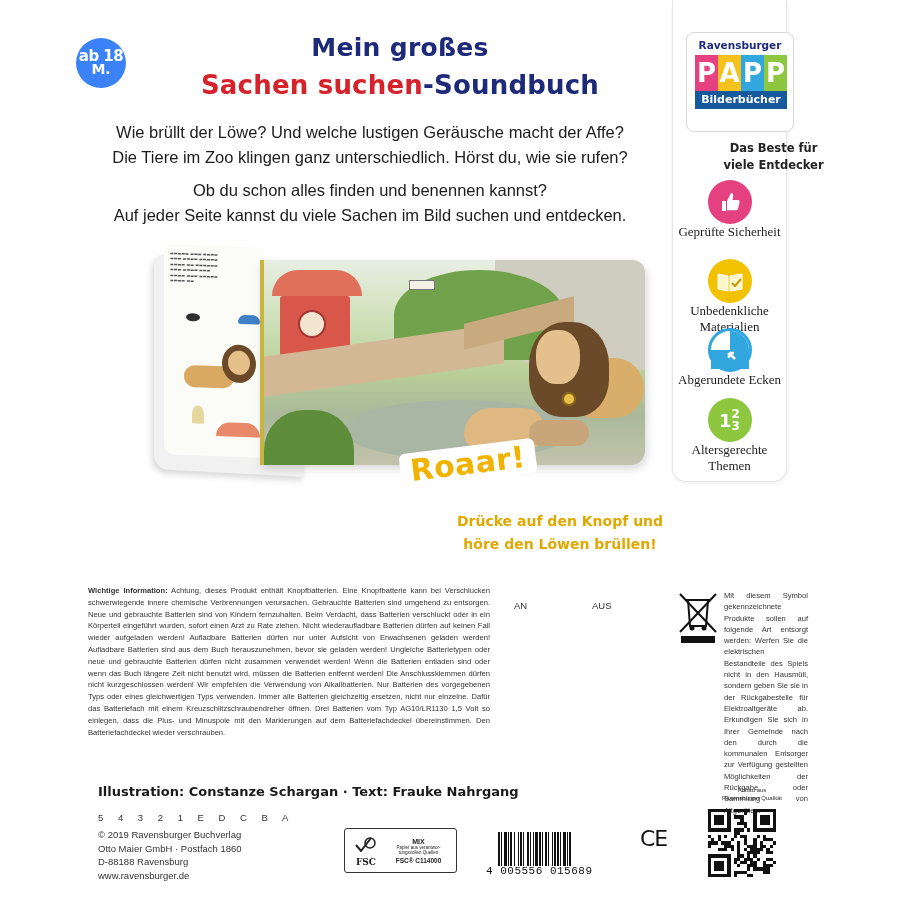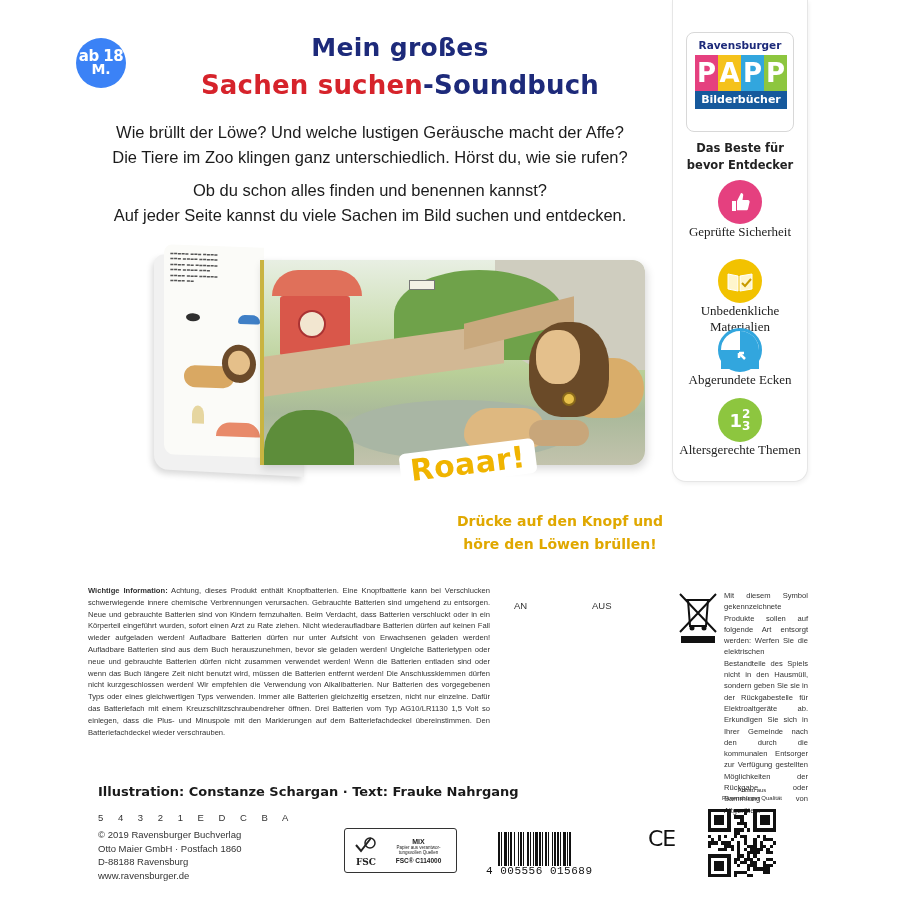--- a/index.html
+++ b/index.html
@@ -89,24 +89,25 @@
     letter-spacing: 0.5px;
   }
   .press-hint {
     position: absolute; left: 500px; top: 510px; width: 160px;
     font-family: "DejaVu Sans", sans-serif; font-weight: bold; font-size: 14px; line-height: 23px;
     color: #e0a800; text-align: center; transform: translateX(-60px); width: 240px;
   }
 
   
   .panel {
-    position: absolute; left: 672px; top: 0; width: 136px; height: 482px;
+    position: absolute; left: 672px; top: 0; width: 115px; height: 482px;
     background: #ffffff; border: 1px solid #e6e6e6; border-top: none;
     border-radius: 0 0 14px 14px;
     box-shadow: 1px 2px 4px rgba(0,0,0,0.06);
+    padding-left: 44px;
   }
   .logo-card {
     position: absolute; left: 13px; top: 32px; width: 108px; height: 100px;
     border: 1px solid #d8d8d8; border-radius: 8px; background: #fff;
   }
   .logo-card .brand { position: absolute; top: 6px; width: 100%; text-align: center; font-family: "DejaVu Sans", sans-serif; font-size: 10.5px; color: #1d2a7a; font-weight: bold; }
   .logo-card .papp { position: absolute; left: 8px; top: 22px; width: 92px; height: 36px; display: flex; }
   .logo-card .papp span {
     flex: 1; display: flex; align-items: center; justify-content: center;
     font-family: "DejaVu Sans", sans-serif; font-size: 26px; font-weight: bold; color: #fff;
@@ -147,21 +148,21 @@
   .fsc .mark { width: 36px; text-align: center; font-family: "DejaVu Serif", serif; font-size: 9px; font-weight: bold; color: #222; line-height: 10px; }
   .fsc .info { flex: 1; text-align: center; font-family: "Liberation Sans", sans-serif; color: #222; }
   .fsc .mix { font-size: 7px; font-weight: bold; }
   .fsc .src { font-size: 4.5px; line-height: 5.5px; }
   .fsc .code { font-size: 6.5px; font-weight: bold; margin-top: 1px; }
 
   .barcode { position: absolute; left: 486px; top: 832px; width: 120px; height: 50px; }
   .barcode .bars { position: absolute; left: 12px; top: 0; width: 106px; height: 34px; display: flex; align-items: stretch; }
   .barcode .digits { position: absolute; left: 0; top: 33px; font-family: "Liberation Mono", monospace; font-size: 11px; color: #111; letter-spacing: 0.5px; }
 
-  .ce { position: absolute; left: 640px; top: 826px; font-family: "DejaVu Sans", sans-serif; font-size: 22px; color: #111; letter-spacing: -1px; margin-left: 8px; }
+  .ce { position: absolute; left: 640px; top: 826px; font-family: "DejaVu Sans", sans-serif; font-size: 22px; color: #111; letter-spacing: -1px; }
 
   .qr-caption { position: absolute; left: 700px; top: 786px; width: 104px; text-align: center; font-family: "Liberation Sans", sans-serif; font-size: 6px; line-height: 8px; color: #333; }
   .qr { position: absolute; left: 708px; top: 809px; width: 68px; height: 68px; }
 </style>
 </head>
 <body>
 
 <div class="age-badge">
   <span class="l1">ab 18</span>
   <span class="l2">M.</span>
@@ -227,21 +228,21 @@
     <div class="papp">
       <span style="background:#e5407f">P</span>
       <span style="background:#f5c21b">A</span>
       <span style="background:#32a6de">P</span>
       <span style="background:#8dc63f">P</span>
     </div>
     <div class="bilder">Bilderbücher</div>
   </div>
   <div class="tagline">
     <div>Das Beste für</div>
-    <div>bevor Entdecker</div>
+    <div>viele Entdecker</div>
   </div>
 
   <div class="feature" style="top:180px">
     <div class="circle" style="background:#e5407f">
       <svg width="24" height="24" viewBox="0 0 24 24">
           <path d="M4 11h4v10H4z M9 11l4-8c1.5 0 2.5 1 2.2 2.6L14.5 10H20c1.1 0 1.8 1 1.6 2l-1.6 7c-.2.8-.9 1.3-1.7 1.3H9z" fill="#fff"></path>
         </svg>
     </div>
     <div class="label">Geprüfte Sicherheit</div>
   </div>

